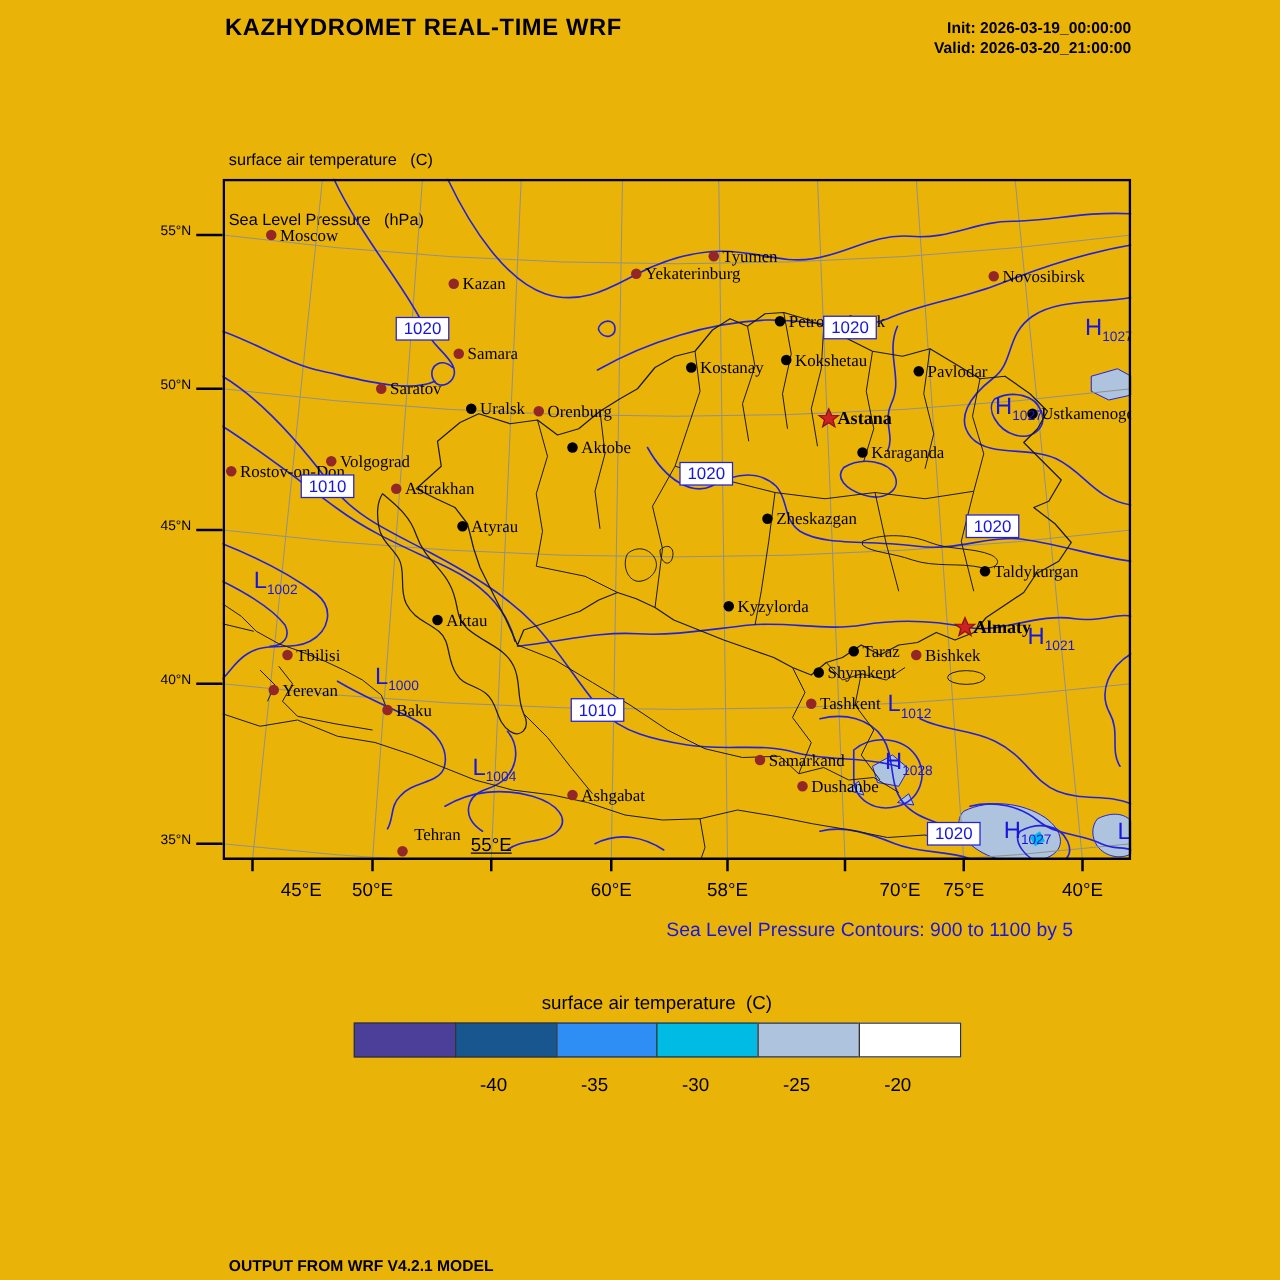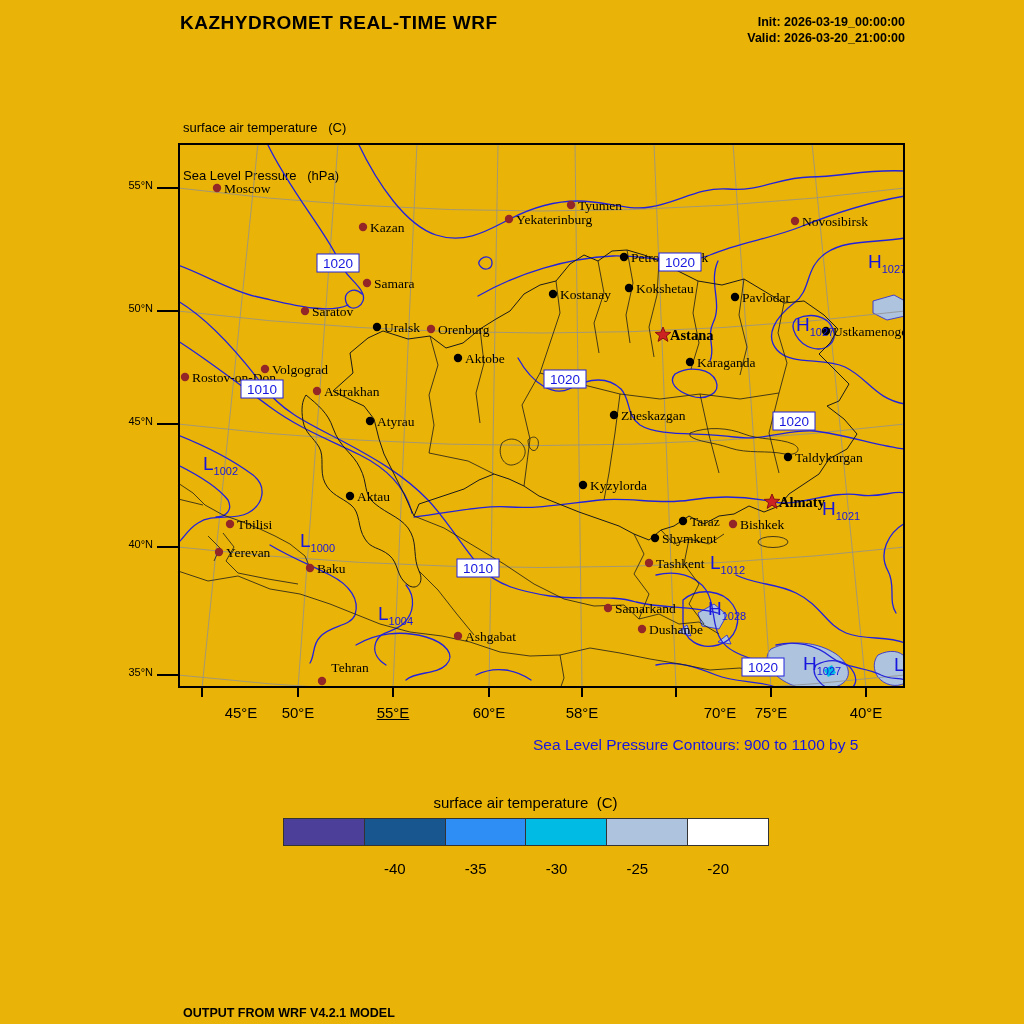--- a/index.html
+++ b/index.html
@@ -318,21 +318,21 @@
       <div class="lat-label" style="left: 103px; top: 415px;">45°N</div>
       <div class="tickh" style="left: 157px; top: 546.25px;"></div>
       <div class="lat-label" style="left: 103px; top: 538px;">40°N</div>
       <div class="tickh" style="left: 157px; top: 674.25px;"></div>
       <div class="lat-label" style="left: 103px; top: 666px;">35°N</div>
       <div class="tickv" style="left: 201.25px; top: 688px;"></div>
       <div class="lon-label" style="left: 202px; top: 704px; margin-left: 39px;">45°E</div>
       <div class="tickv" style="left: 297.25px; top: 688px;"></div>
       <div class="lon-label" style="left: 298px; top: 704px;">50°E</div>
       <div class="tickv" style="left: 392.25px; top: 688px;"></div>
-      <div class="lon-label" style="left: 393px; top: 704px; text-decoration: underline;">55°E</div>
+      <div class="lon-label" style="left: 393px; top: 668px; text-decoration: underline;">55°E</div>
       <div class="tickv" style="left: 488.25px; top: 688px;"></div>
       <div class="lon-label" style="left: 489px; top: 704px;">60°E</div>
       <div class="tickv" style="left: 581.25px; top: 688px;"></div>
       <div class="lon-label" style="left: 582px; top: 704px;">58°E</div>
       <div class="tickv" style="left: 675.25px; top: 688px;"></div>
       <div class="lon-label" style="left: 676px; top: 704px; margin-left: 44px;">70°E</div>
       <div class="tickv" style="left: 770.25px; top: 688px;"></div>
       <div class="lon-label" style="left: 771px; top: 704px;">75°E</div>
       <div class="tickv" style="left: 865.25px; top: 688px;"></div>
       <div class="lon-label" style="left: 866px; top: 704px;">40°E</div>

